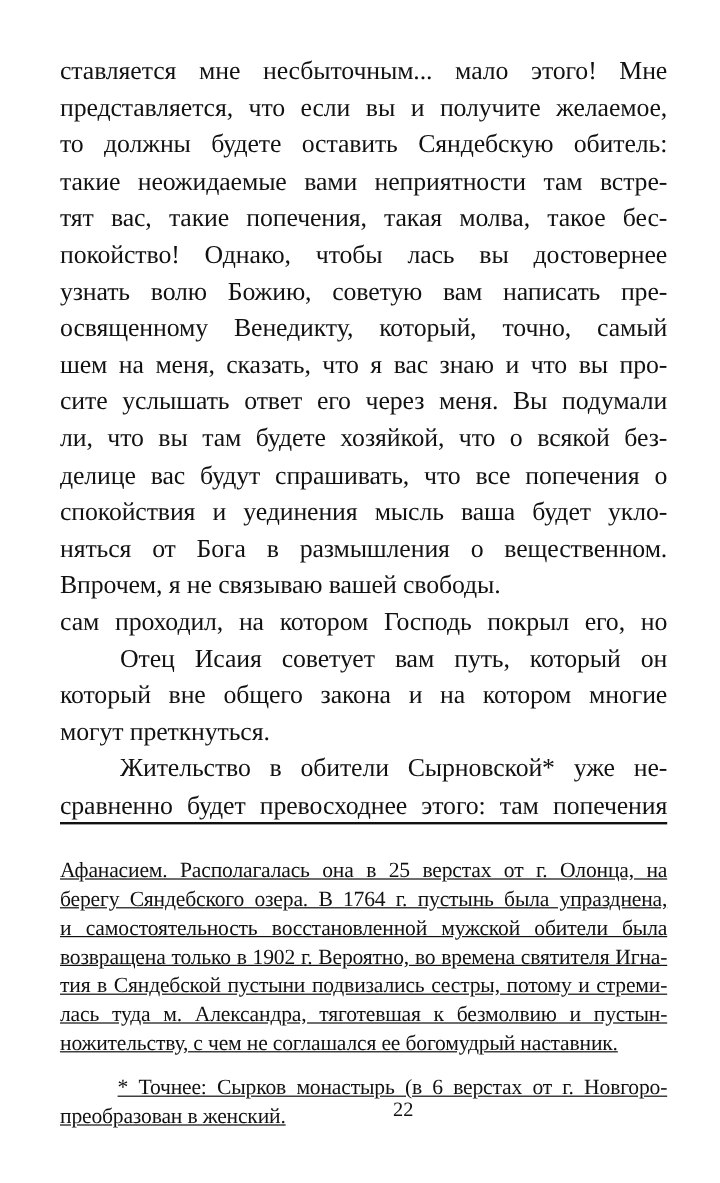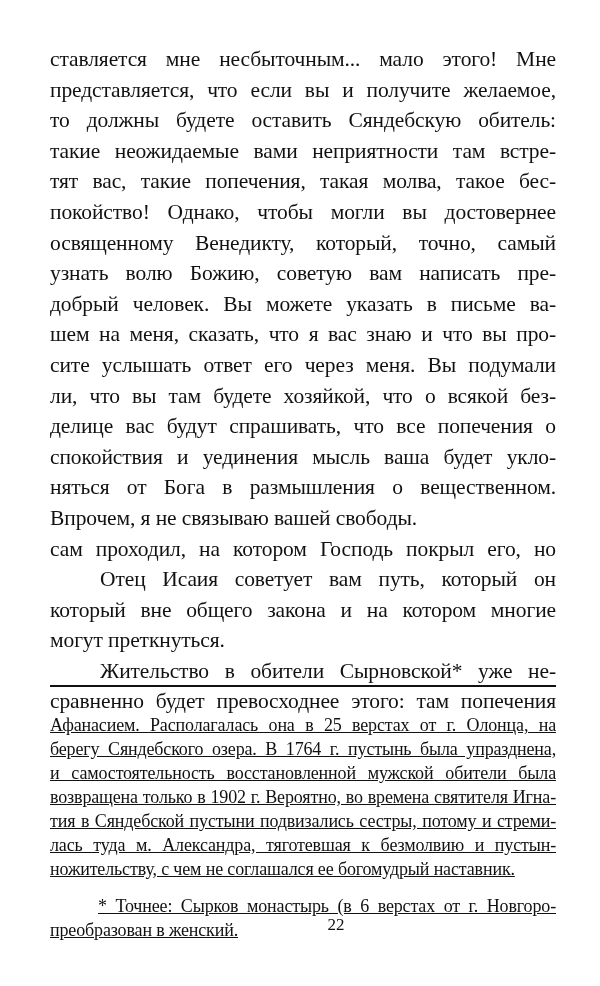--- a/index.html
+++ b/index.html
@@ -85,24 +85,23 @@
 </head>
 <body>
 
 <div class="page">
   <div class="main-text">
     <span class="line">ставляется мне несбыточным... мало этого! Мне</span>
     <span class="line">представляется, что если вы и получите желаемое,</span>
     <span class="line">то должны будете оставить Сяндебскую обитель:</span>
     <span class="line">такие неожидаемые вами неприятности там встре-</span>
     <span class="line">тят вас, такие попечения, такая молва, такое бес-</span>
-    <span class="line">покойство! Однако, чтобы могли вы достовернее</span>
+    <span class="line">покойство! Однако, чтобы лась вы достовернее</span>
+    <span class="line">узнать волю Божию, советую вам написать пре-</span>
     <span class="line">освященному Венедикту, который, точно, самый</span>
-    <span class="line">узнать волю Божию, советую вам написать пре-</span>
-    <span class="line">добрый человек. Вы можете указать в письме ва-</span>
     <span class="line">шем на меня, сказать, что я вас знаю и что вы про-</span>
     <span class="line">сите услышать ответ его через меня. Вы подумали</span>
     <span class="line">ли, что вы там будете хозяйкой, что о всякой без-</span>
     <span class="line">делице вас будут спрашивать, что все попечения о</span>
     <span class="line">спокойствия и уединения мысль ваша будет укло-</span>
     <span class="line">няться от Бога в размышления о вещественном.</span>
     <span class="line last">Впрочем, я не связываю вашей свободы.</span>
     <span class="line">сам проходил, на котором Господь покрыл его, но</span>
     <span class="line indent">Отец Исаия советует вам путь, который он</span>
     <span class="line">который вне общего закона и на котором многие</span>

